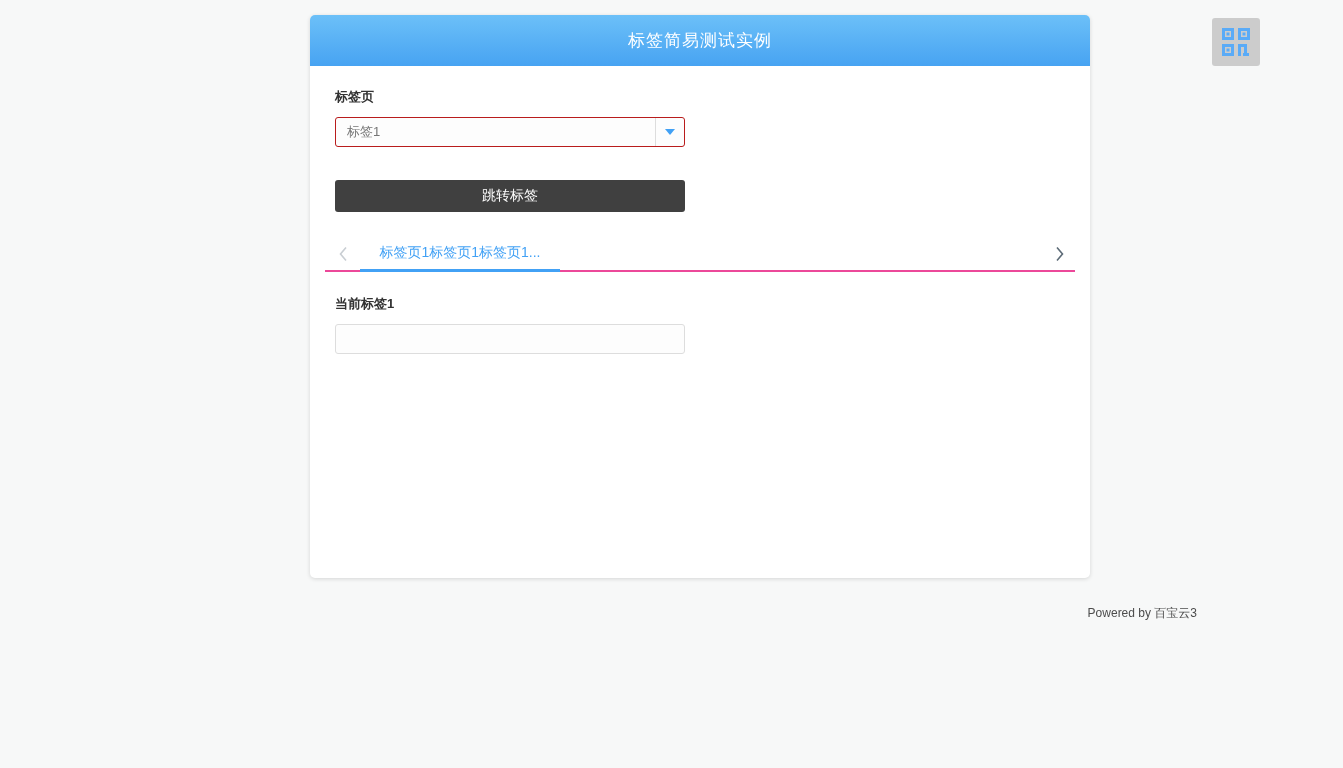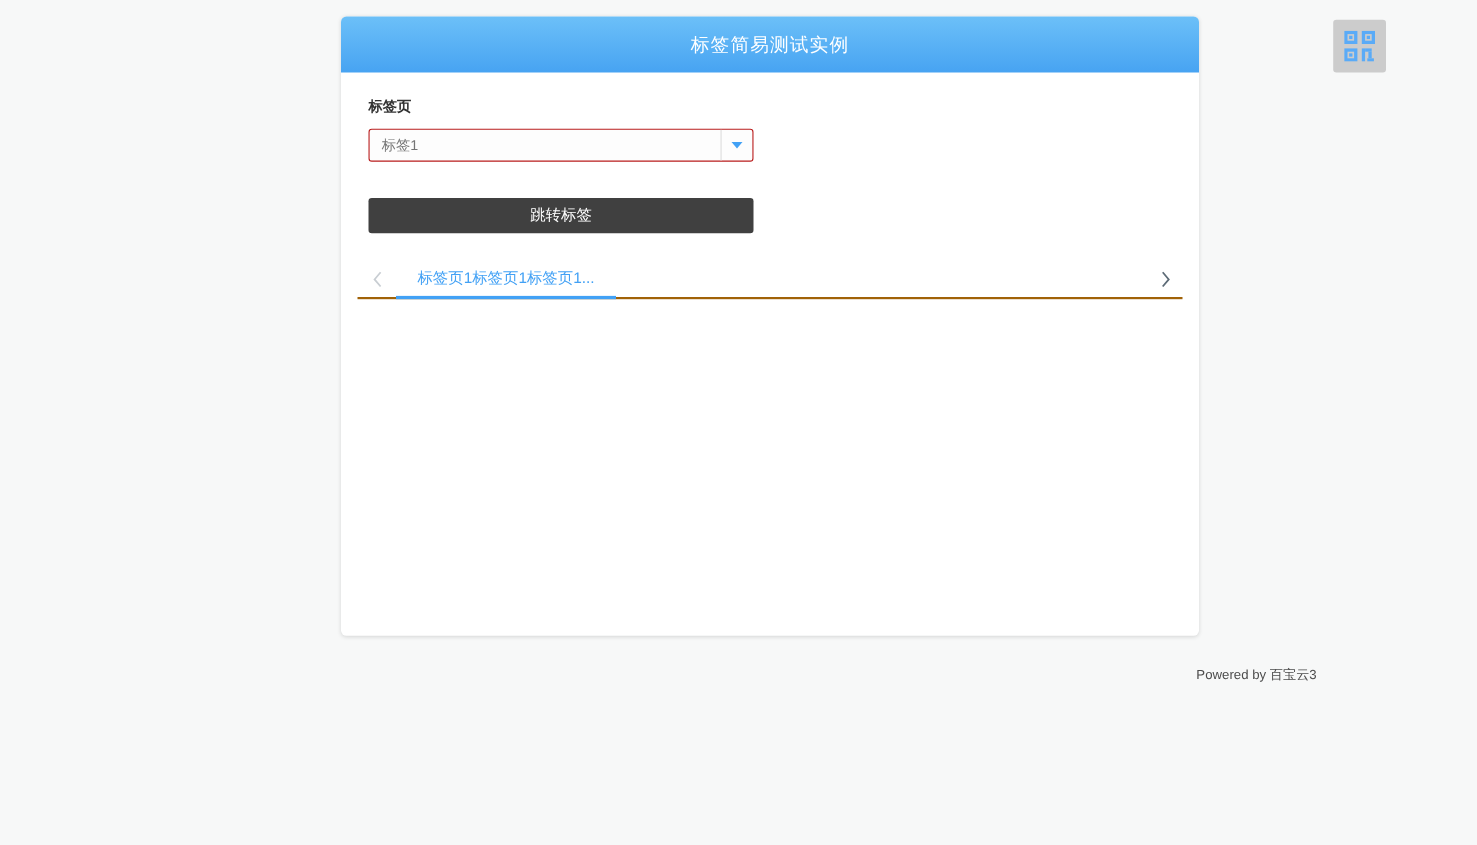--- a/index.html
+++ b/index.html
@@ -74,21 +74,21 @@
     border-radius:3px;
     cursor:pointer;
     font-family:inherit;
   }
 
   .tabbar {
     margin:25px -10px 0 -10px;
     height:35px;
     display:flex;
     align-items:center;
-    border-bottom:2px solid #a16207;
+    border-bottom:2px solid #ec4899;
   }
   .tab-nav {
     width:35px;
     display:flex; align-items:center; justify-content:center;
     cursor:pointer;
   }
   .tab-nav.prev { color:#c9ced3; }
   .tab-nav.next { color:#5d6b77; width:30px; }
   .tab {
     width:200px;
@@ -167,20 +167,24 @@
       <div class="tab-spacer"></div>
       <div class="tab-nav next">
         <span>
           <svg class="qr-glyph" width="12" height="18" viewBox="0 0 12 18">
               <polyline points="3,2.5 8.5,9 3,15.5" fill="none" stroke="currentColor" stroke-width="1.6"></polyline>
             </svg>
         </span>
       </div>
     </div>
 
+    <div class="current-group">
+      <div class="field-label">当前标签1</div>
+      <input class="text-input" type="text" value="" style="">
+    </div>
 
   </div>
 </div>
 
 <div class="qr-button">
   <span>
     <svg class="qr-glyph" width="28" height="28" viewBox="0 0 28 28" fill="#5aabf7">
       <rect x="0" y="0" width="12" height="12"></rect>
       <rect x="3" y="3" width="6" height="6" fill="#cccccc"></rect>
       <rect x="4.5" y="4.5" width="3" height="3"></rect>

